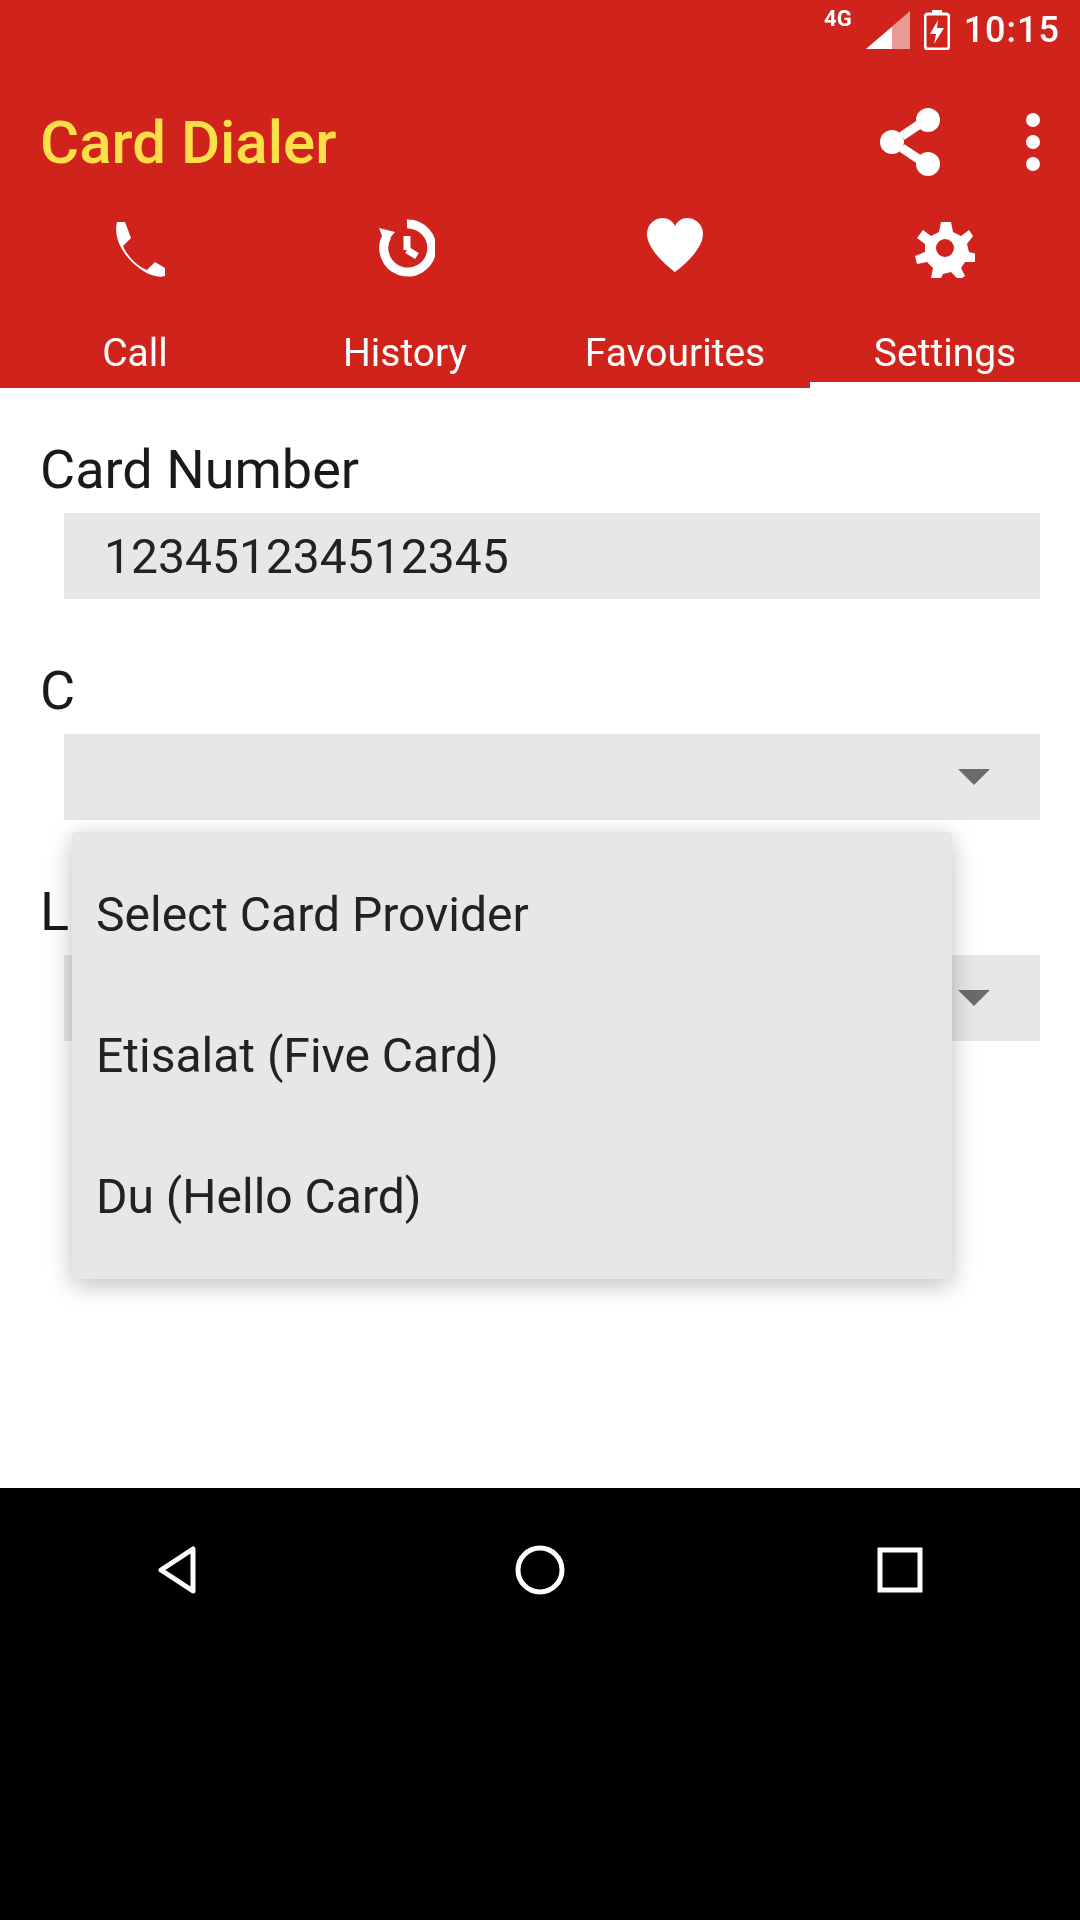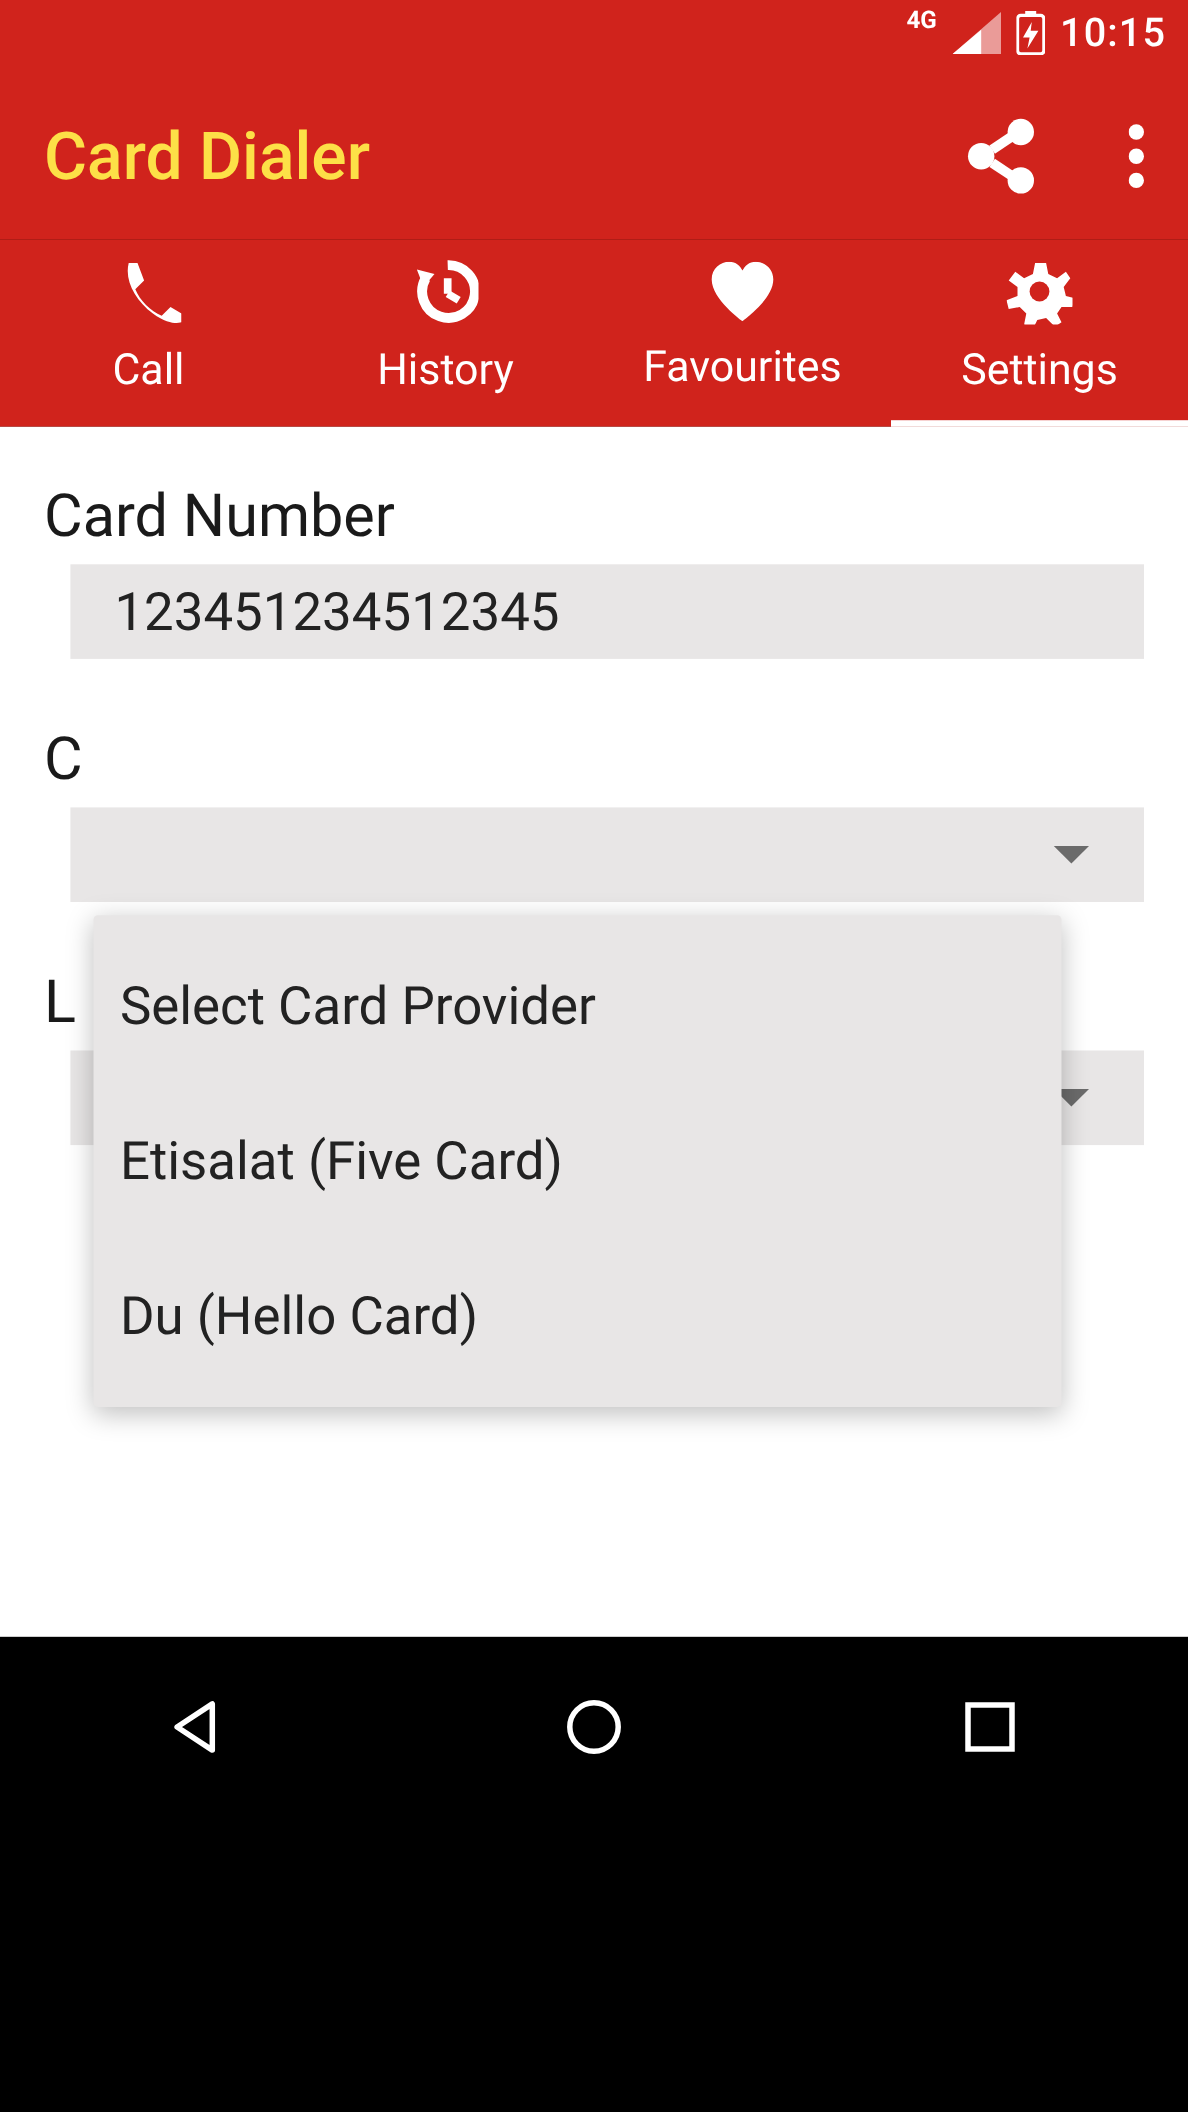--- a/index.html
+++ b/index.html
@@ -22,21 +22,21 @@
   }
   .app-title { color: #fde047; font-size: 60px; font-weight: 500; }
   .app-bar-actions { display: flex; align-items: center; gap: 80px; }
   .tabs {
     background: #d0231c;
     display: flex;
     height: 170px;
   }
   .tab {
     flex: 1;
-    display: flex; flex-direction: column; align-items: center; justify-content: center;
+    display: flex; flex-direction: column; align-items: center; justify-content: space-between;
     gap: 18px;
     color: #fff;
     position: relative;
     padding-bottom: 12px;
   }
   .tab .tab-label { font-size: 39px; font-weight: 400; }
   .tab.active::after {
     content: "";
     position: absolute; bottom: 0; left: 0; right: 0;
     height: 6px; background: #fff;
@@ -76,21 +76,21 @@
     font-weight: 500;
     padding: 34px 78px;
     border: none;
     border-radius: 16px;
     letter-spacing: 2px;
   }
   
   .dropdown {
     position: absolute;
     top: 444px;
-    left: 85px;
+    left: 72px;
     width: 880px;
     background: #e8e6e6;
     box-shadow: 0 6px 24px rgba(0,0,0,0.25);
     border-radius: 4px;
     z-index: 10;
     padding: 12px 0;
   }
   .dropdown-item {
     padding: 42px 24px;
     font-size: 48px;

